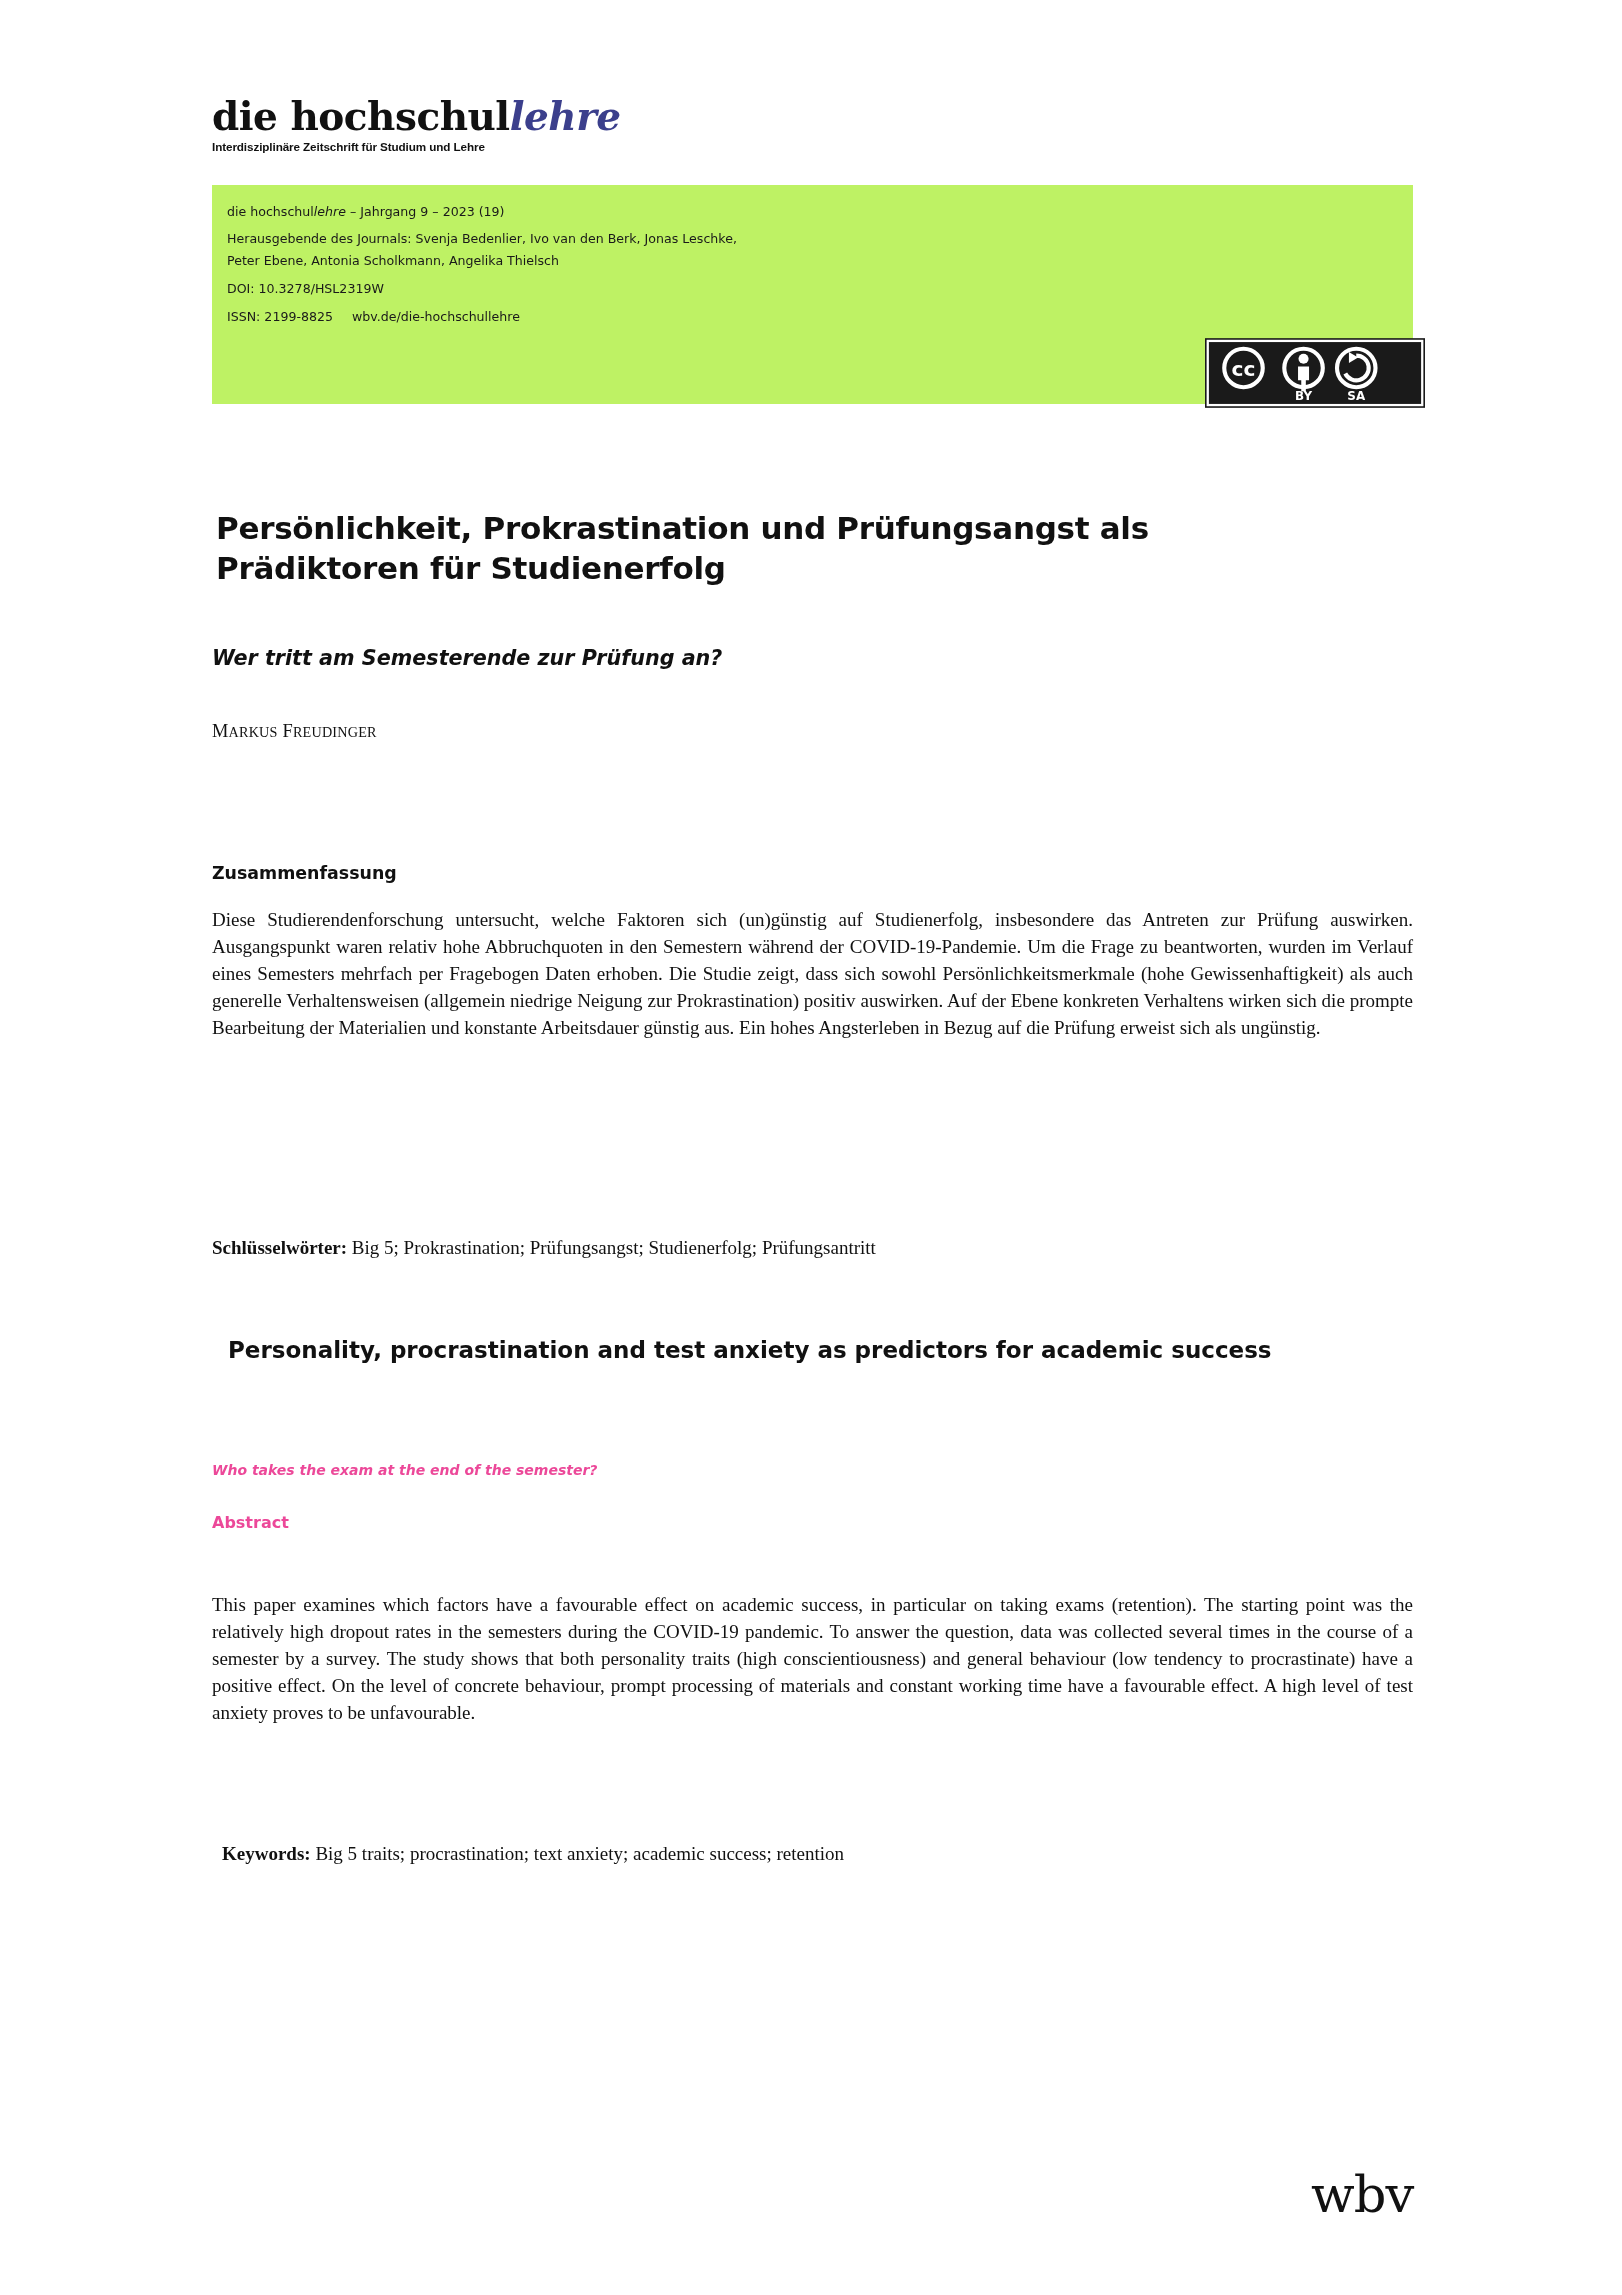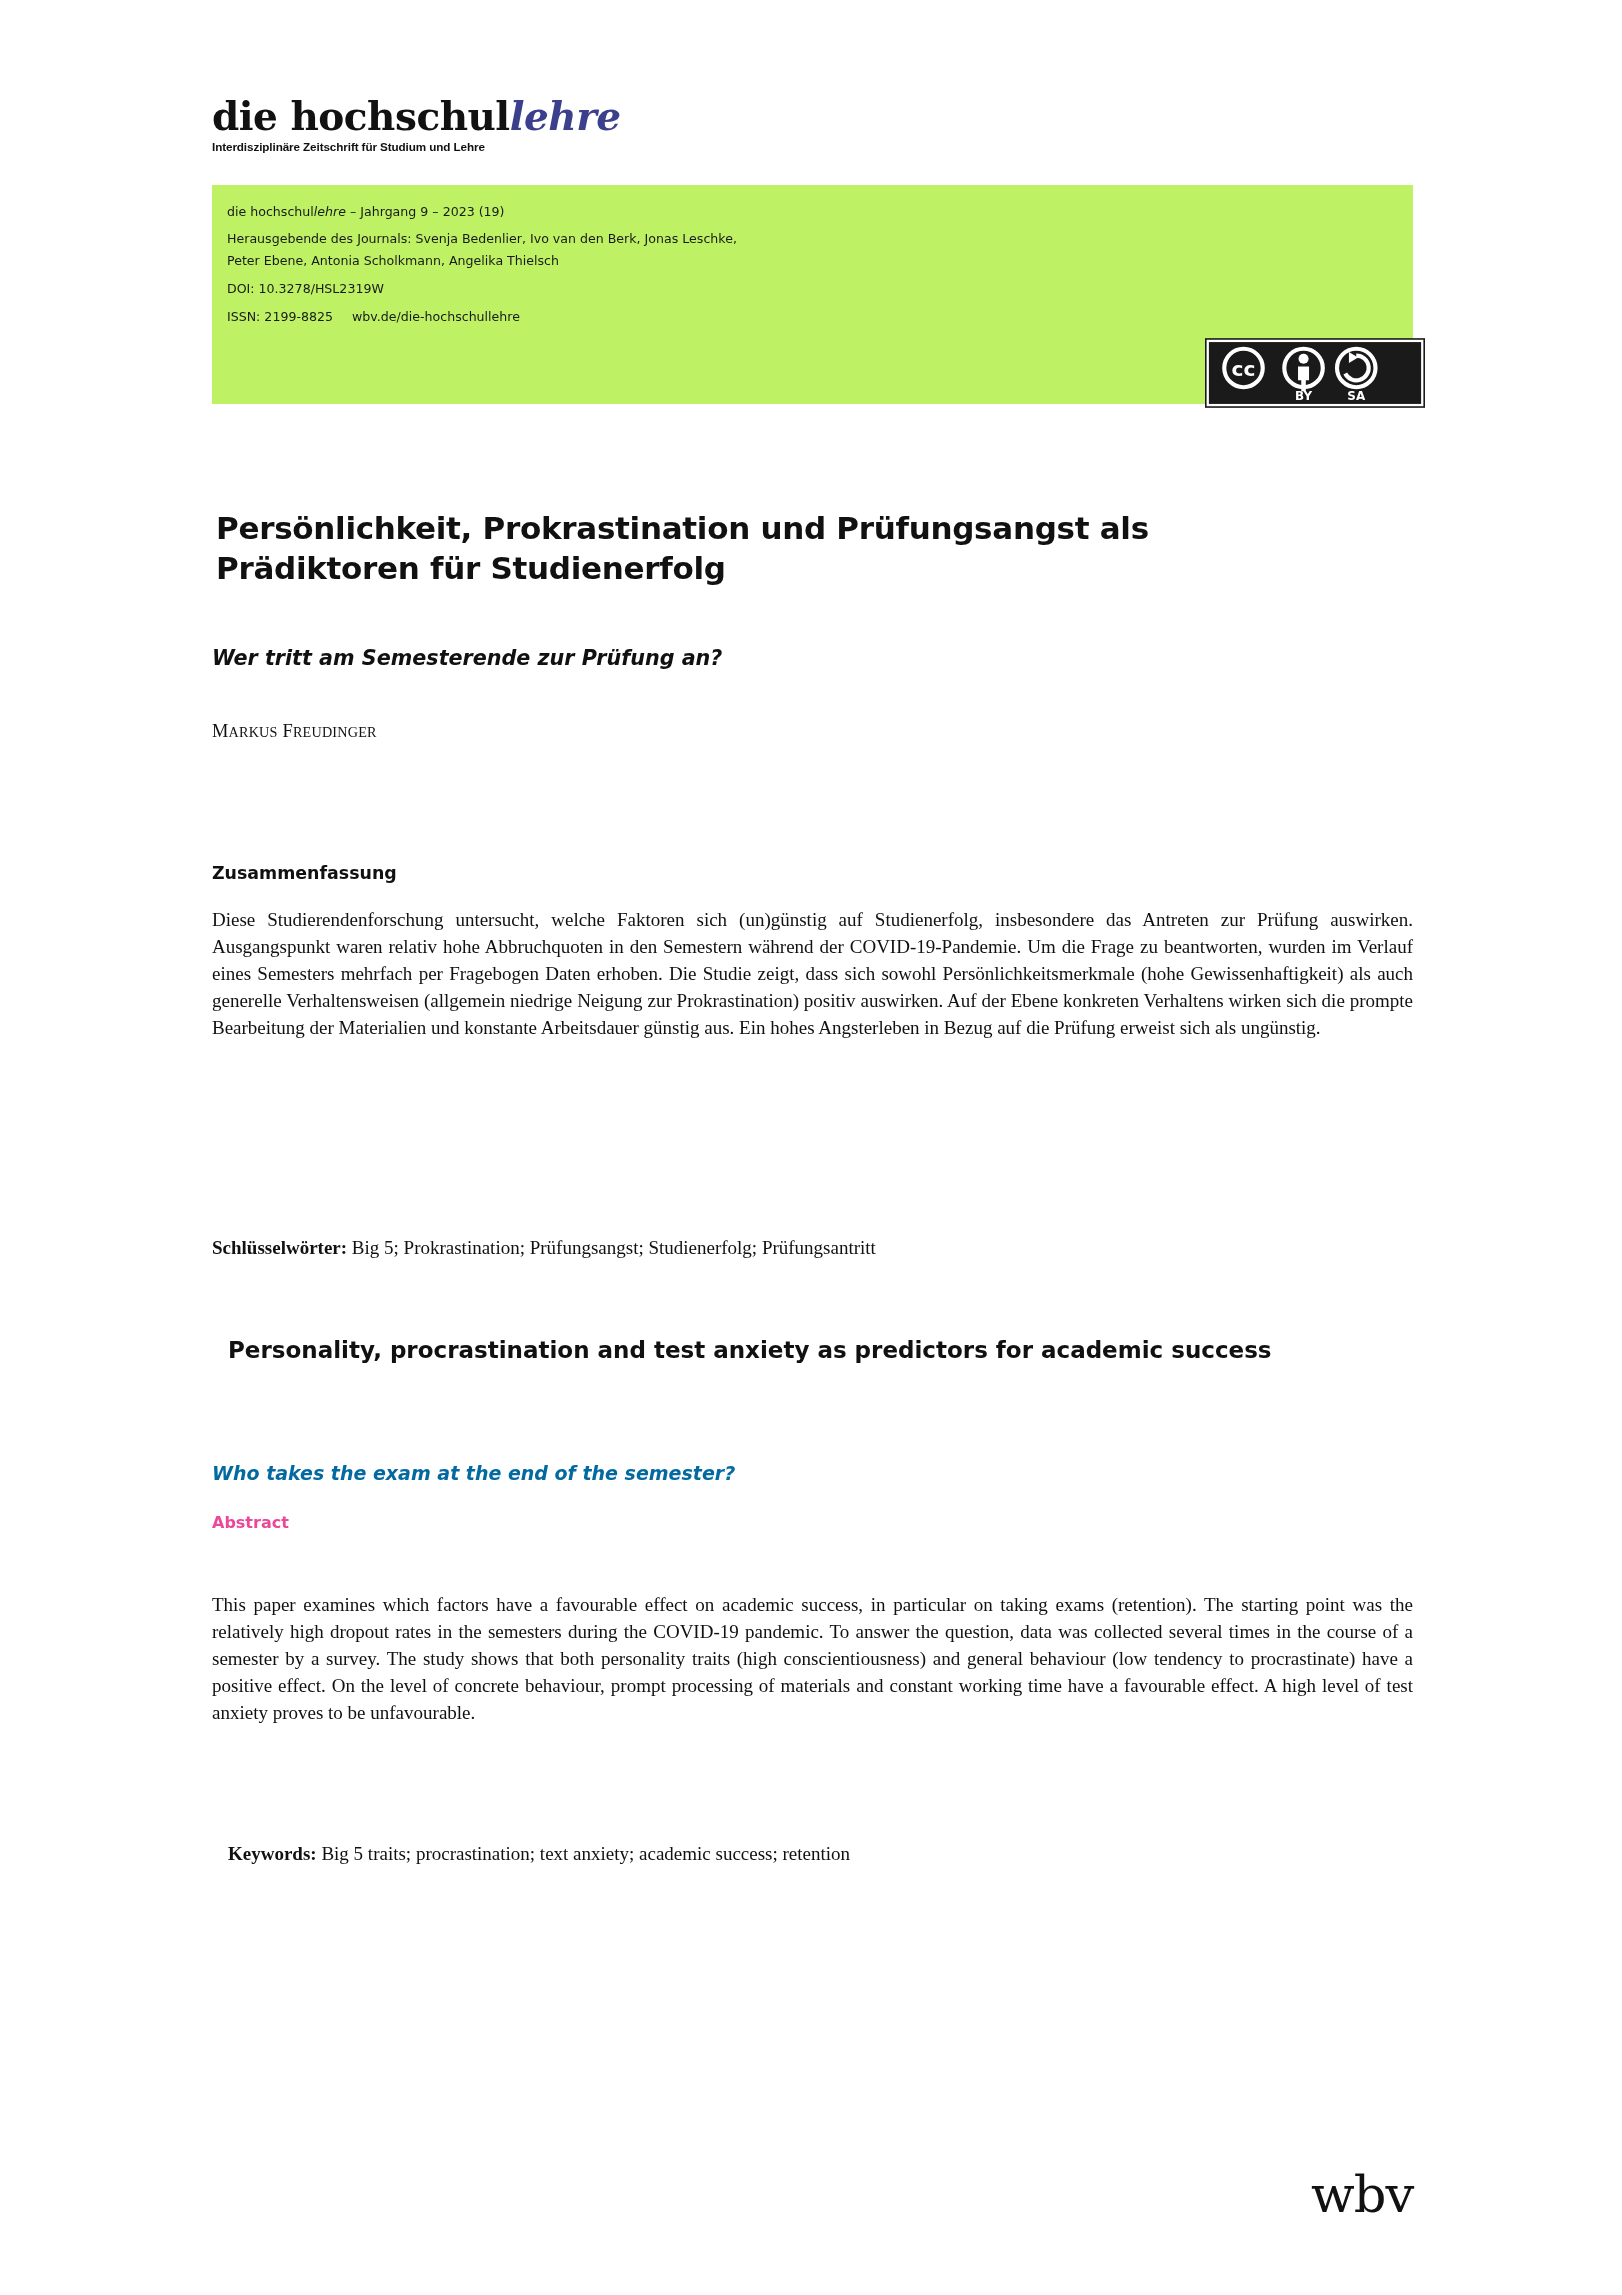--- a/index.html
+++ b/index.html
@@ -172,22 +172,22 @@
     color: #111111;
   }
   .subtitle-en {
     position: absolute;
     left: 212px;
     top: 1462px;
     width: 1148px;
     font-family: "DejaVu Sans", sans-serif;
     font-weight: 700;
     font-style: italic;
-    font-size: 19px;
-    color: #0369a1;
+    font-size: 14px;
+    color: #ec4899;
   }
   .h-abs {
     position: absolute;
     left: 212px;
     top: 1513px;
     font-family: "DejaVu Sans", sans-serif;
     font-weight: 700;
     font-size: 16px;
     color: #ec4899;
   }
@@ -198,21 +198,21 @@
     width: 1201px;
     font-family: "Liberation Serif", serif;
     font-size: 19px;
     line-height: 1.42;
     text-align: justify;
     color: #111111;
     margin-top: 36px;
   }
   .keywords-en {
     position: absolute;
-    left: 228px;
+    left: 222px;
     top: 1841px;
     width: 1201px;
     font-family: "Liberation Serif", serif;
     font-size: 19px;
     line-height: 1.42;
     color: #111111;
   }
 
   
   .wbv {

